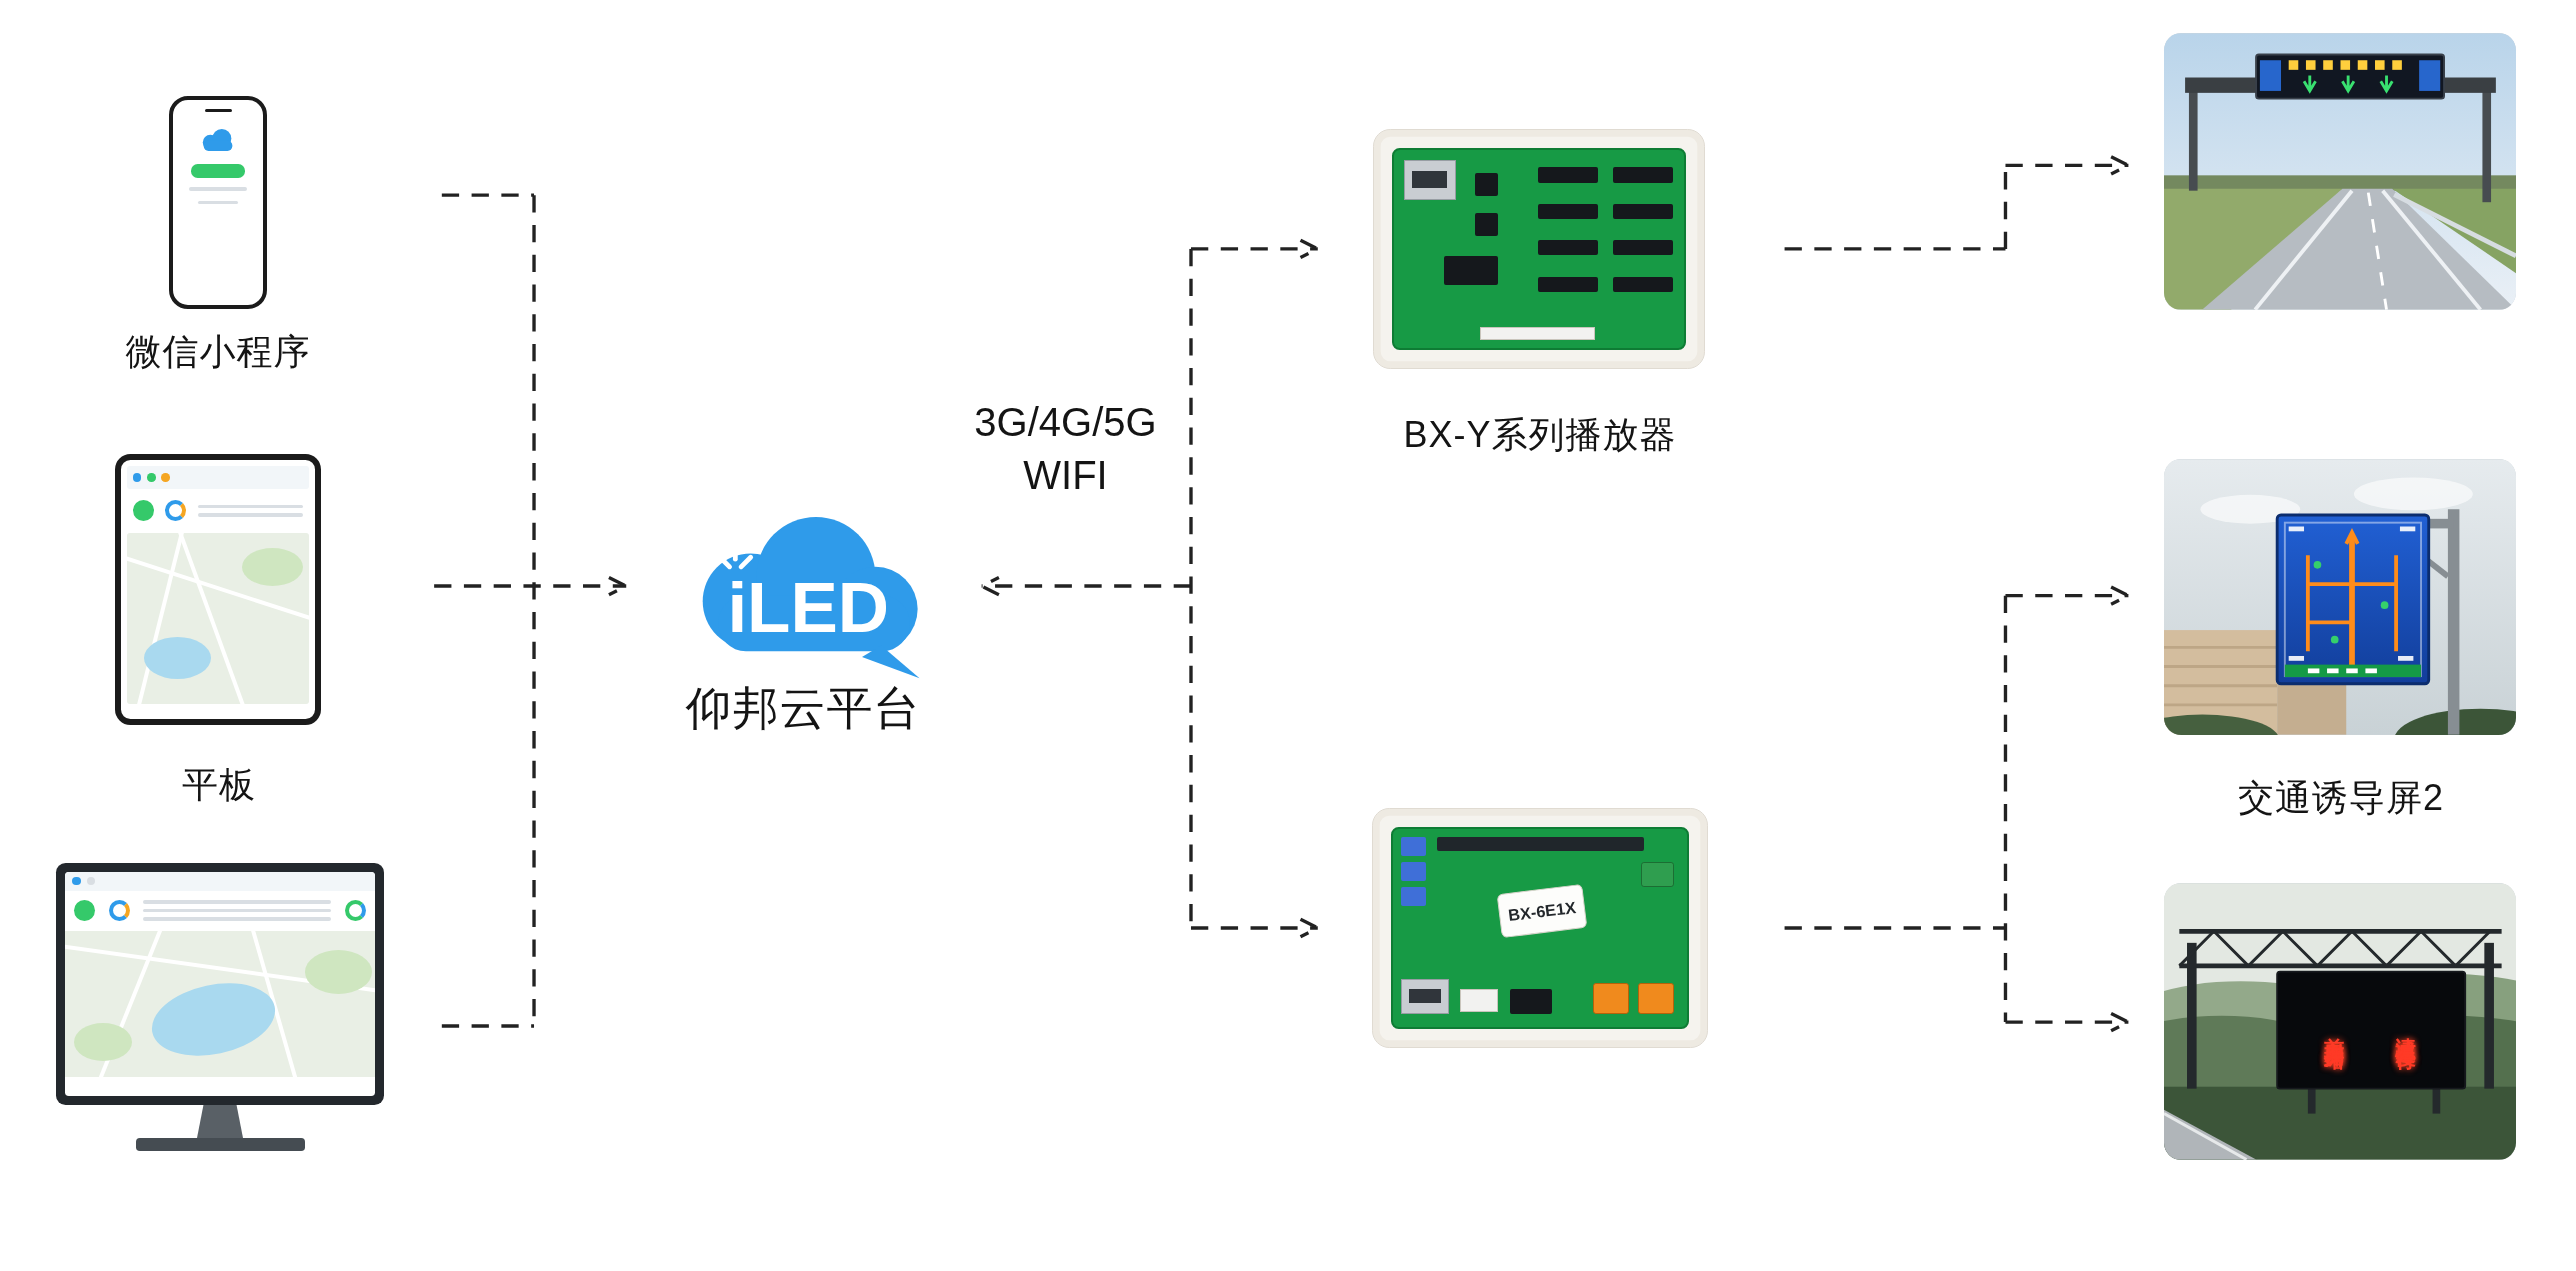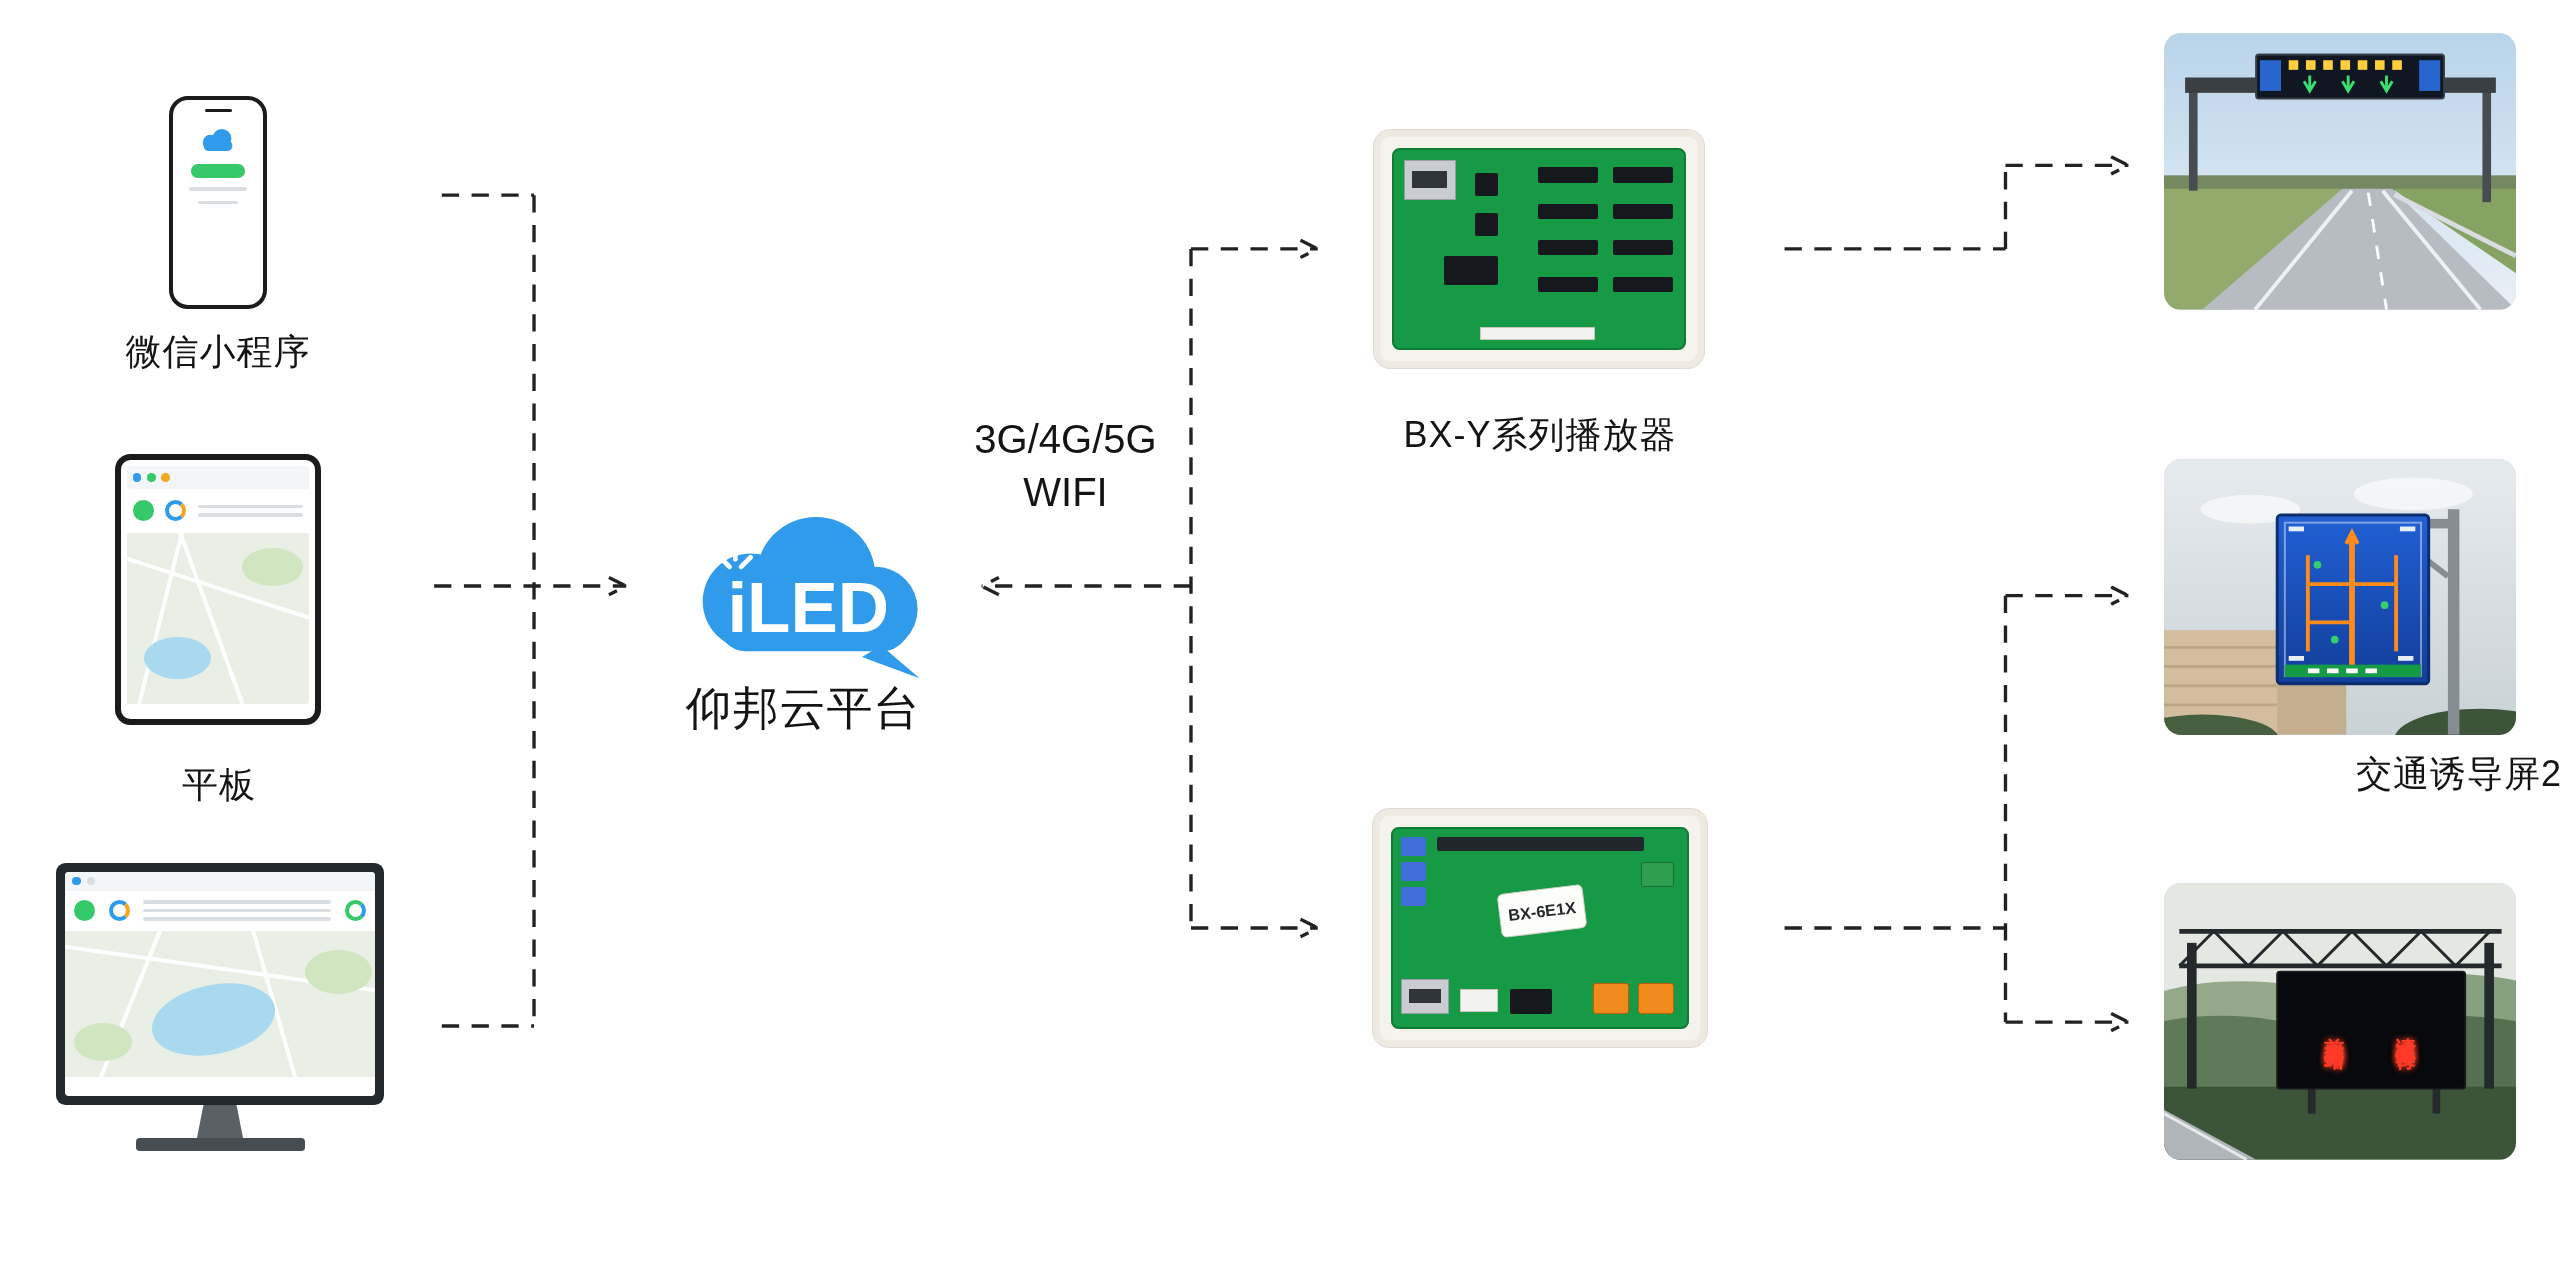--- a/index.html
+++ b/index.html
@@ -184,21 +184,21 @@
       <g stroke="#ffffff" stroke-width="5" stroke-linecap="round">
         <path d="M50,72 L60,82"></path>
           <path d="M66,58 L66,74"></path>
           <path d="M82,72 L72,82"></path>
       </g>
       <text x="142" y="150" text-anchor="middle" font-size="74" font-weight="bold" fill="#ffffff" font-family="Liberation Sans, DejaVu Sans, sans-serif">iLED</text>
     </svg>
   </div>
   <div class="caption big" style="left:582px;top:678px;">仰邦云平台</div>
 
-  <div class="net-label" style="left:912px;top:413px;">
+  <div class="net-label" style="left:912px;top:396px;">
     <div>3G/4G/5G</div>
     <div>WIFI</div>
   </div>
 
   <div class="ctrl-case" style="left:1373px;top:129px;width:332px;height:240px;">
     <div class="pcb">
       <div class="port" style="left:9.6px;top:9.6px;width:52px;height:40px;">
           <div class="slot"></div>
         </div>
       <div class="chip" style="left:81px;top:23px;width:23px;height:23px;"></div>
@@ -326,21 +326,21 @@
       </g>
       <rect x="126" y="214" width="142" height="13" fill="#159a46"></rect>
       <g fill="#ffffff">
         <rect x="150" y="218" width="12" height="5"></rect>
           <rect x="170" y="218" width="12" height="5"></rect>
         <rect x="190" y="218" width="12" height="5"></rect>
           <rect x="210" y="218" width="12" height="5"></rect>
       </g>
     </svg>
   </div>
-  <div class="caption" style="left:2120px;top:750px;text-align:right;">交通诱导屏2</div>
+  <div class="caption" style="left:2120px;top:774px;">交通诱导屏2</div>
 
   <div class="photo" style="left:2164px;top:883px;height:277px;">
     <svg width="352" height="277" viewBox="0 0 367 288">
       <rect width="367" height="288" fill="#e3e8e2"></rect>
       <ellipse cx="80" cy="150" rx="130" ry="48" fill="#93a98a"></ellipse>
       <ellipse cx="290" cy="146" rx="150" ry="52" fill="#87a07e"></ellipse>
       <ellipse cx="60" cy="196" rx="140" ry="58" fill="#5f7a58"></ellipse>
       <ellipse cx="300" cy="200" rx="160" ry="62" fill="#54704e"></ellipse>
       <rect y="212" width="367" height="76" fill="#3c5539"></rect>
       <polygon points="0,236 96,288 0,288" fill="#b0b5b9"></polygon>

